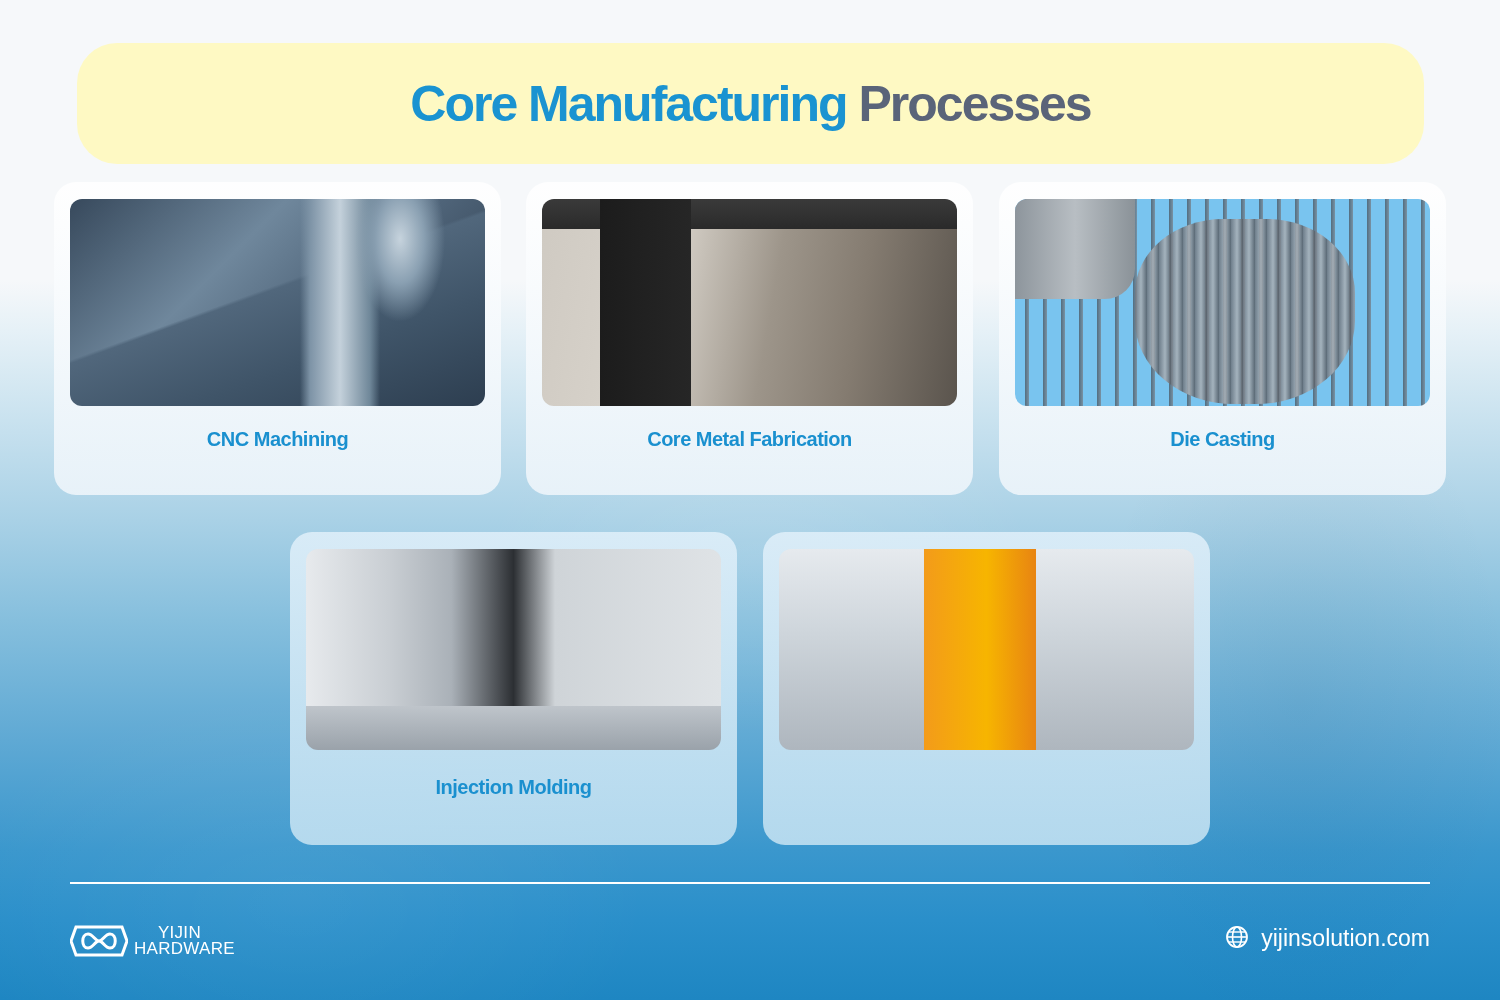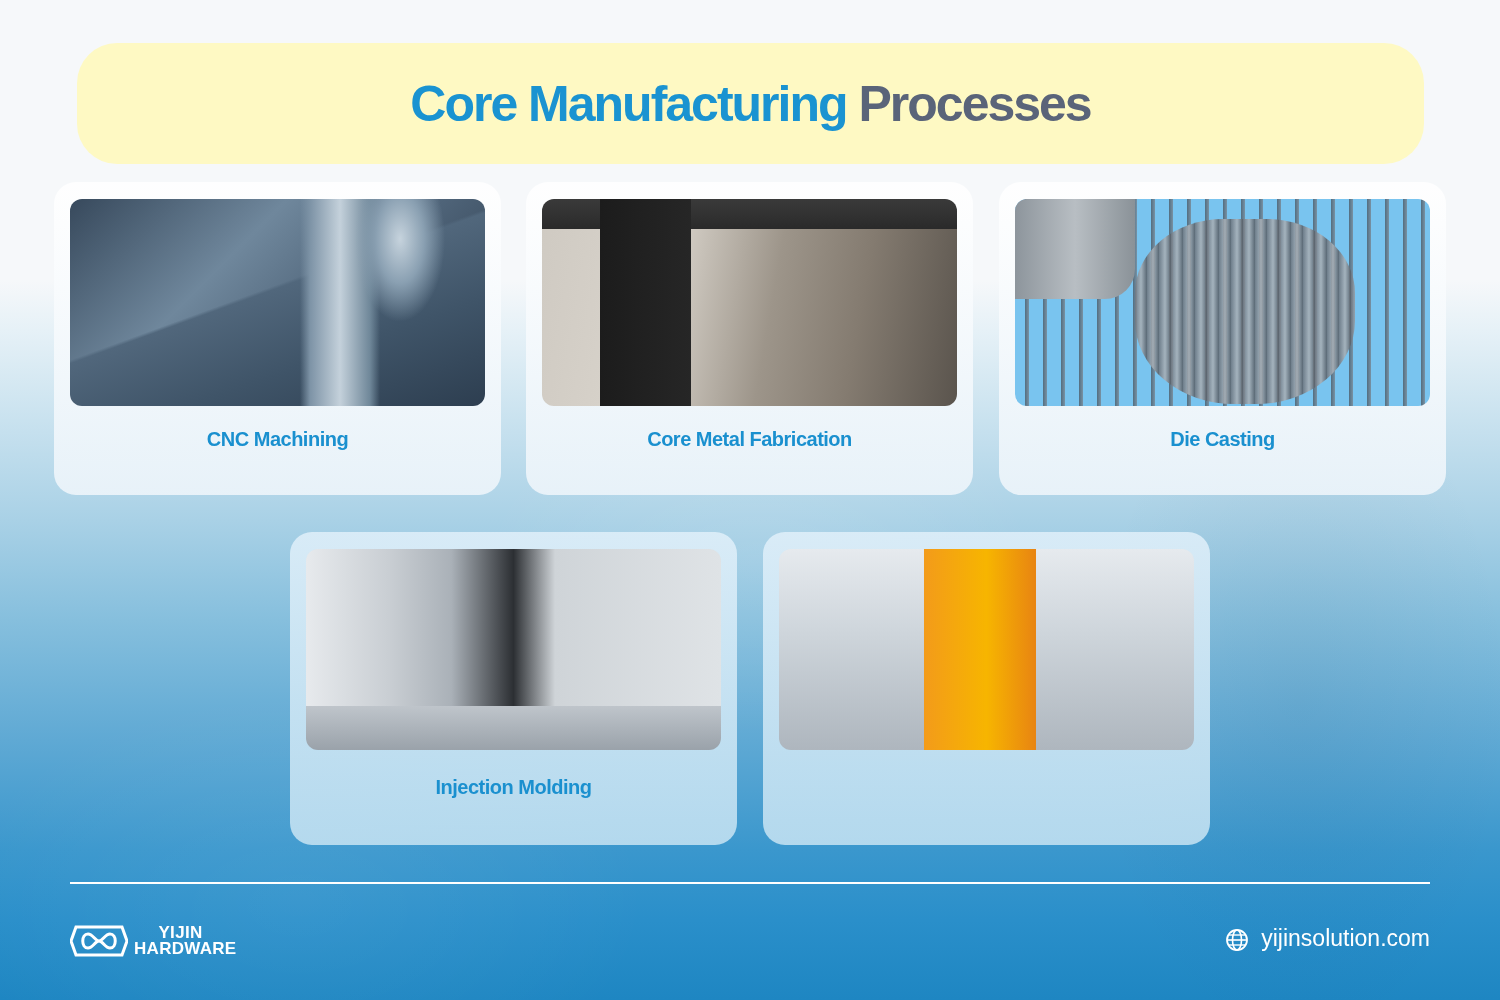--- a/index.html
+++ b/index.html
@@ -98,26 +98,26 @@
 
   .divider {
     position: absolute; left: 70px; top: 882px; width: 1360px; height: 2px;
     background: #ffffff;
   }
   .logo {
     position: absolute; left: 70px; top: 925px; display: flex; align-items: center; gap: 6px;
   }
   .logo-mark { width: 58px; height: 32px; }
   .logo-text {
-    color: #ffffff; font-weight: 700; line-height: 0.95; font-size: 17px; letter-spacing: 0.3px;
+    color: #ffffff; font-weight: 400; line-height: 0.95; font-size: 17px; letter-spacing: 0.3px;
   }
   .logo-text .l1 { display: block; text-align: right; padding-right: 34px; }
   .logo-text .l2 { display: block; }
   .site {
-    position: absolute; right: 70px; top: 925px; display: flex; align-items: flex-end; gap: 12px;
+    position: absolute; right: 70px; top: 925px; display: flex; align-items: flex-start; gap: 12px;
     color: #ffffff;
   }
   .site .globe { width: 24px; height: 24px; }
   .site .url { font-size: 23px; }
 </style>
 </head>
 <body>
 
 <div class="bg-texture"></div>
 

